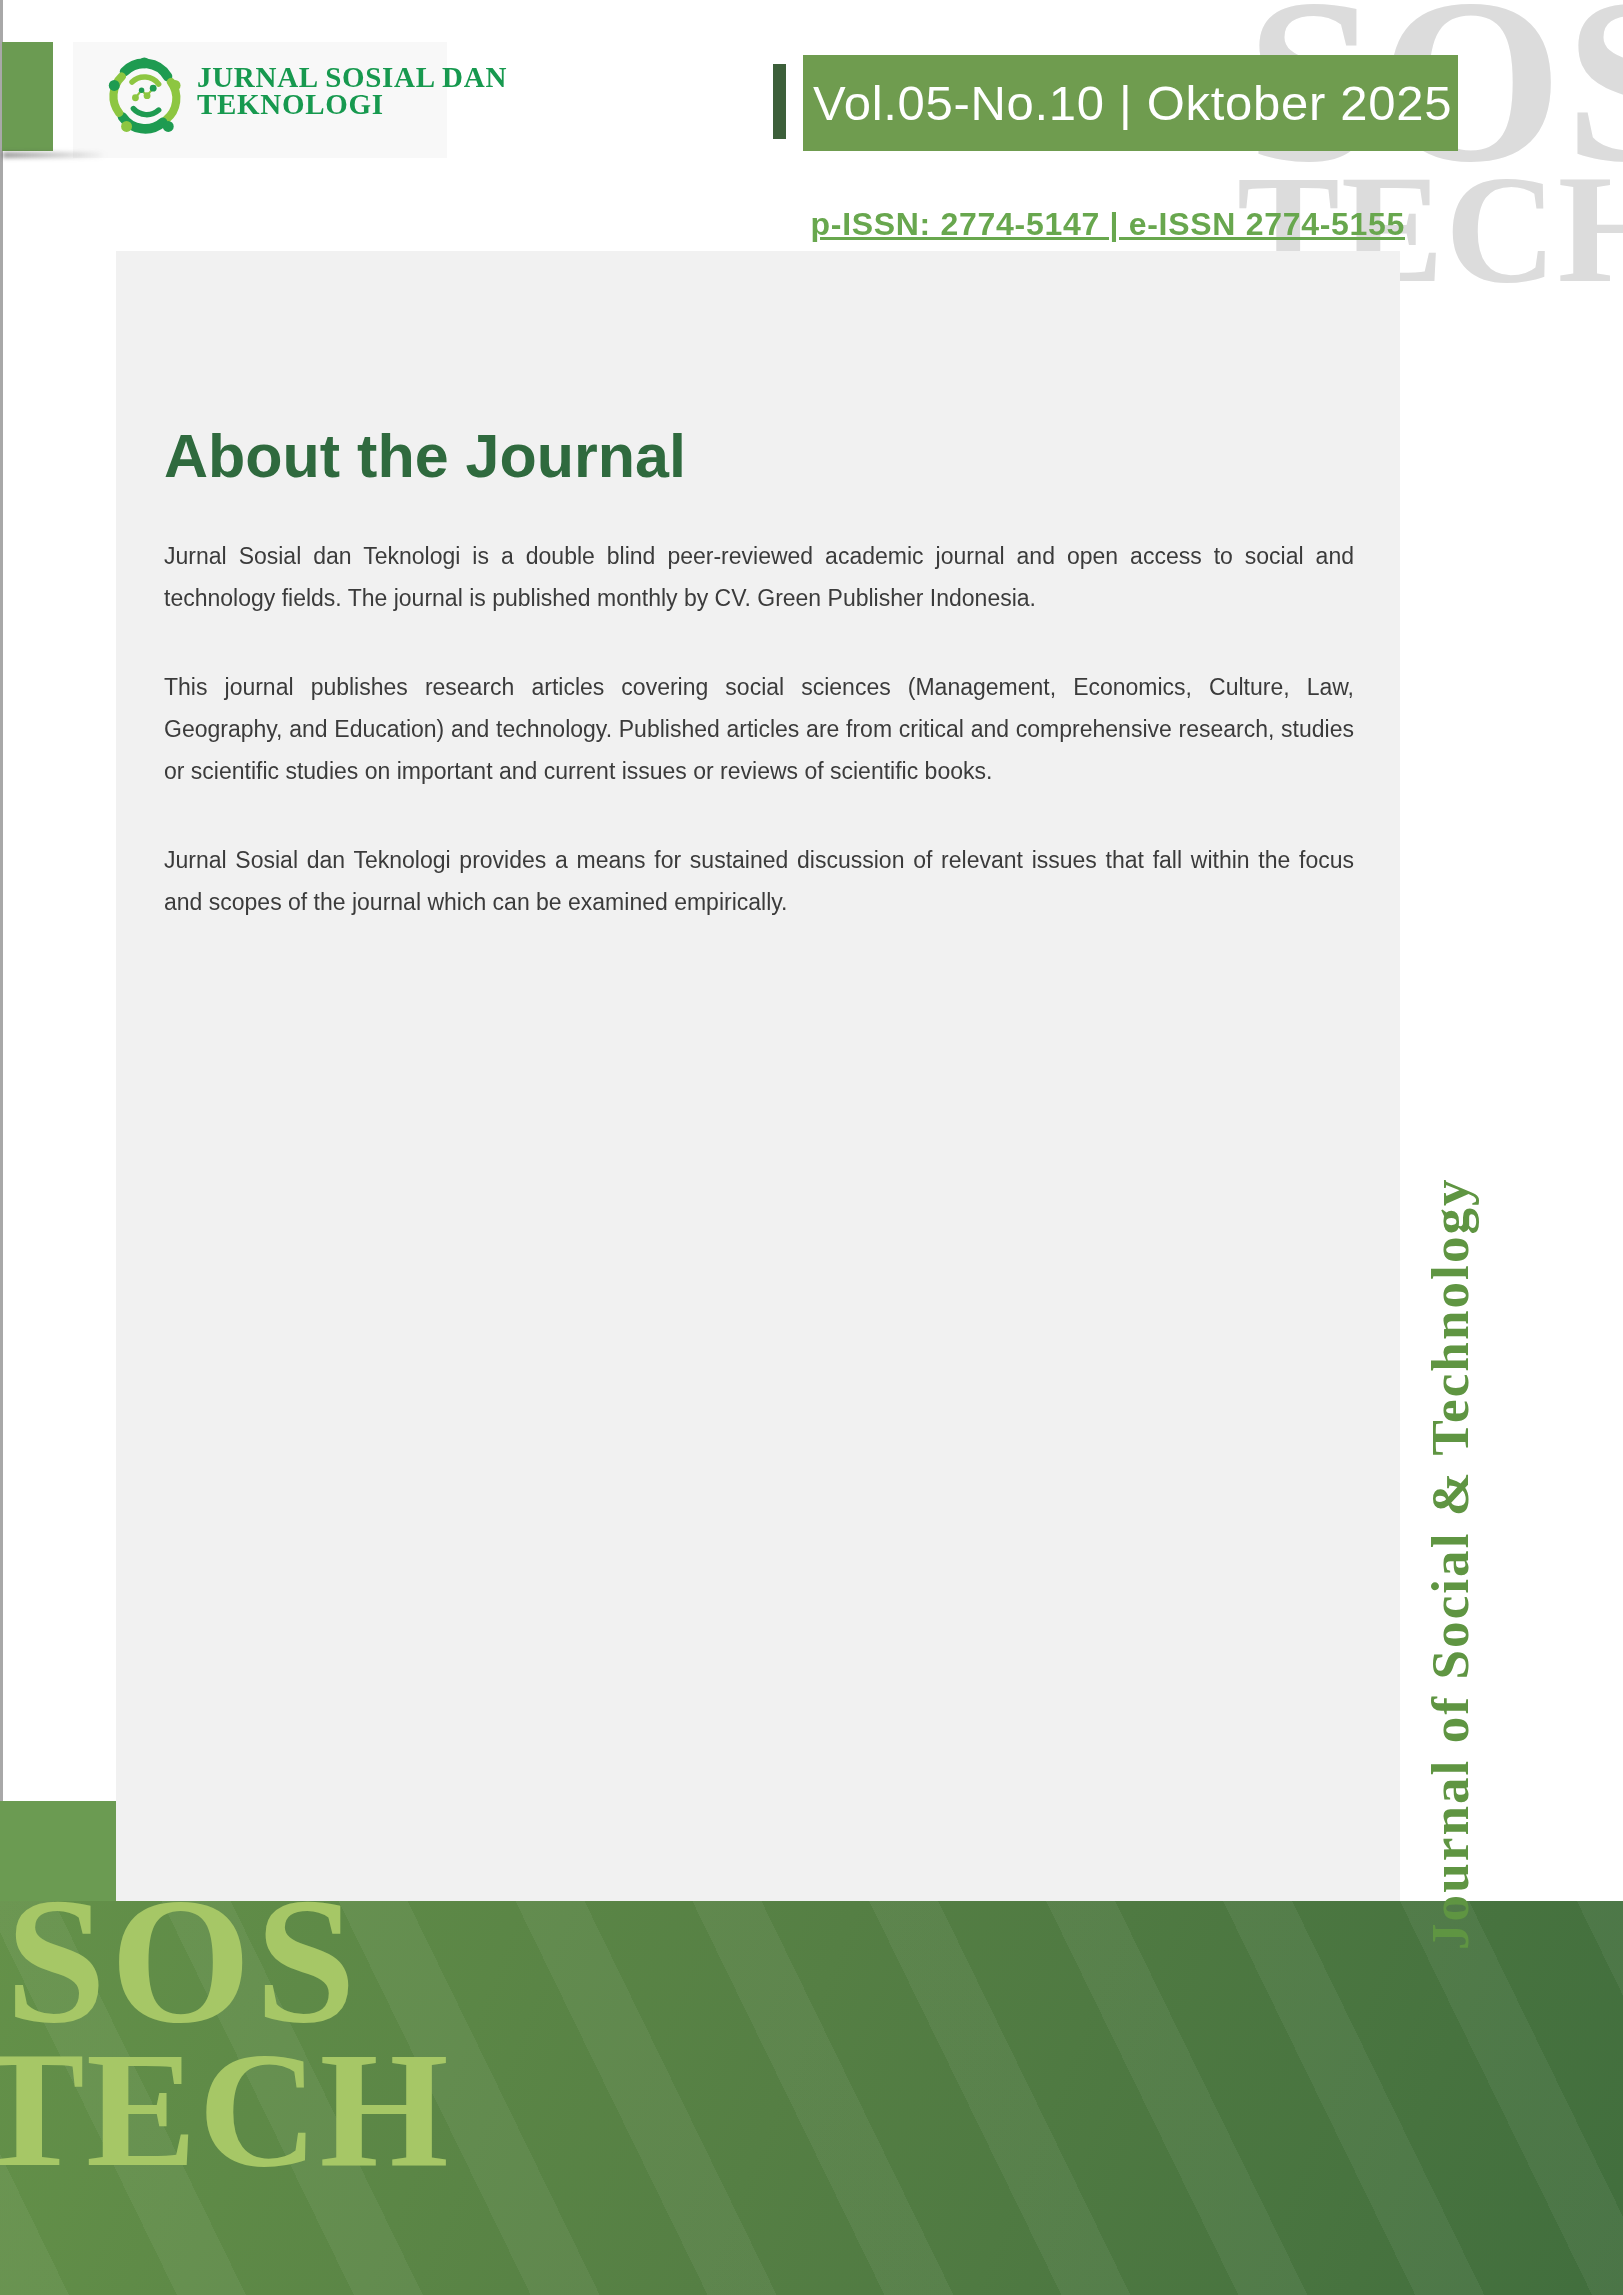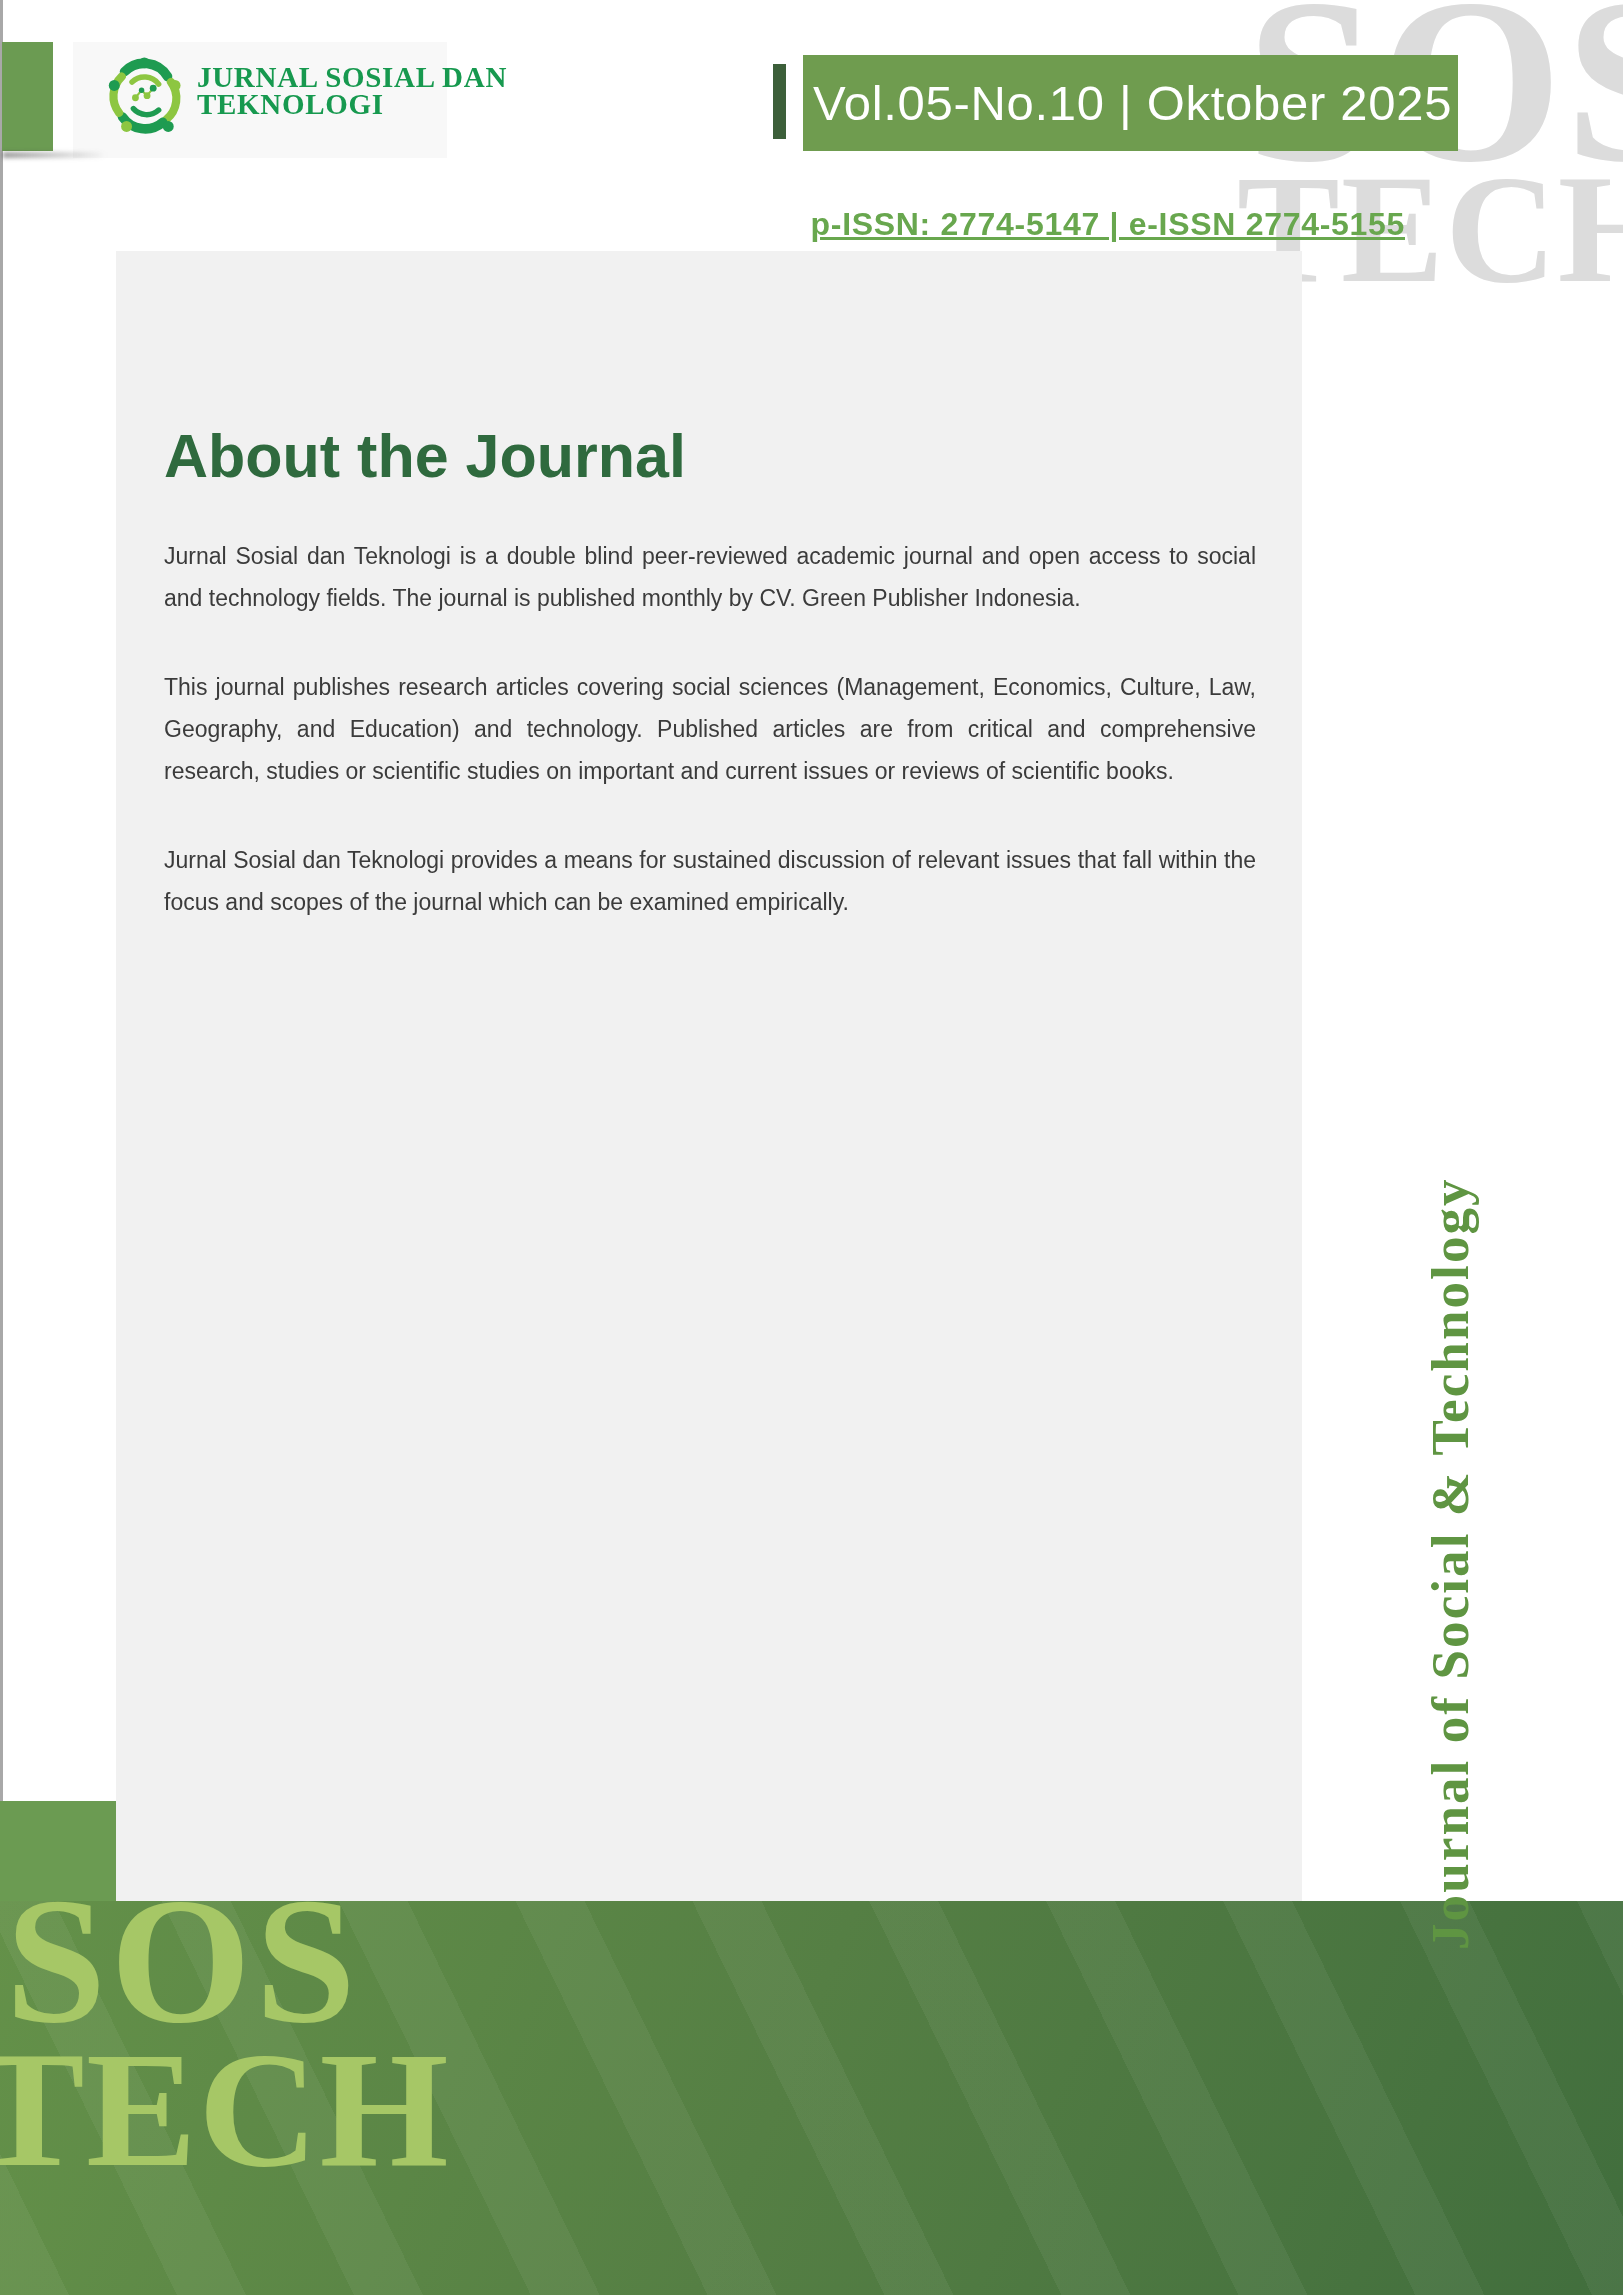--- a/index.html
+++ b/index.html
@@ -63,21 +63,21 @@
     background:var(--banner-accent-dark);z-index:2;
   }
   .issn{
     position:absolute;right:219px;top:206px;z-index:2;
     font-size:32px;font-weight:700;letter-spacing:0.7px;
     color:var(--issn-green);white-space:nowrap;text-decoration:underline;
   }
 
   
   .content-box{
-    position:absolute;left:116px;top:251px;width:1186px;height:1651px;
+    position:absolute;left:116px;top:251px;width:1284px;height:1651px;
     background:var(--box-bg);z-index:1;
     box-sizing:border-box;
     padding:175px 46px 0 48px;
   }
   .content-box h1{
     margin:0 0 48px 0;
     font-size:61px;line-height:1;font-weight:700;
     color:var(--heading-green);
     letter-spacing:0px;
   }

